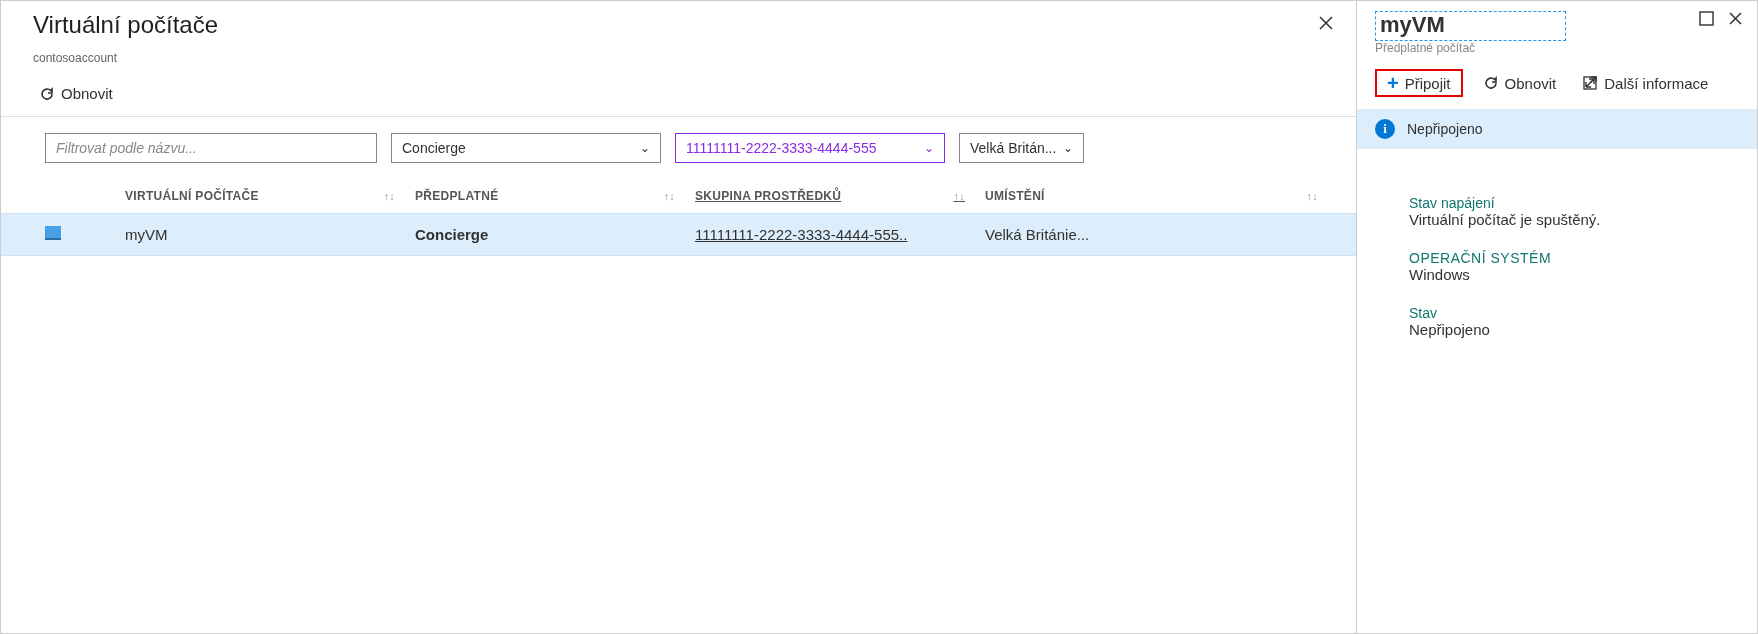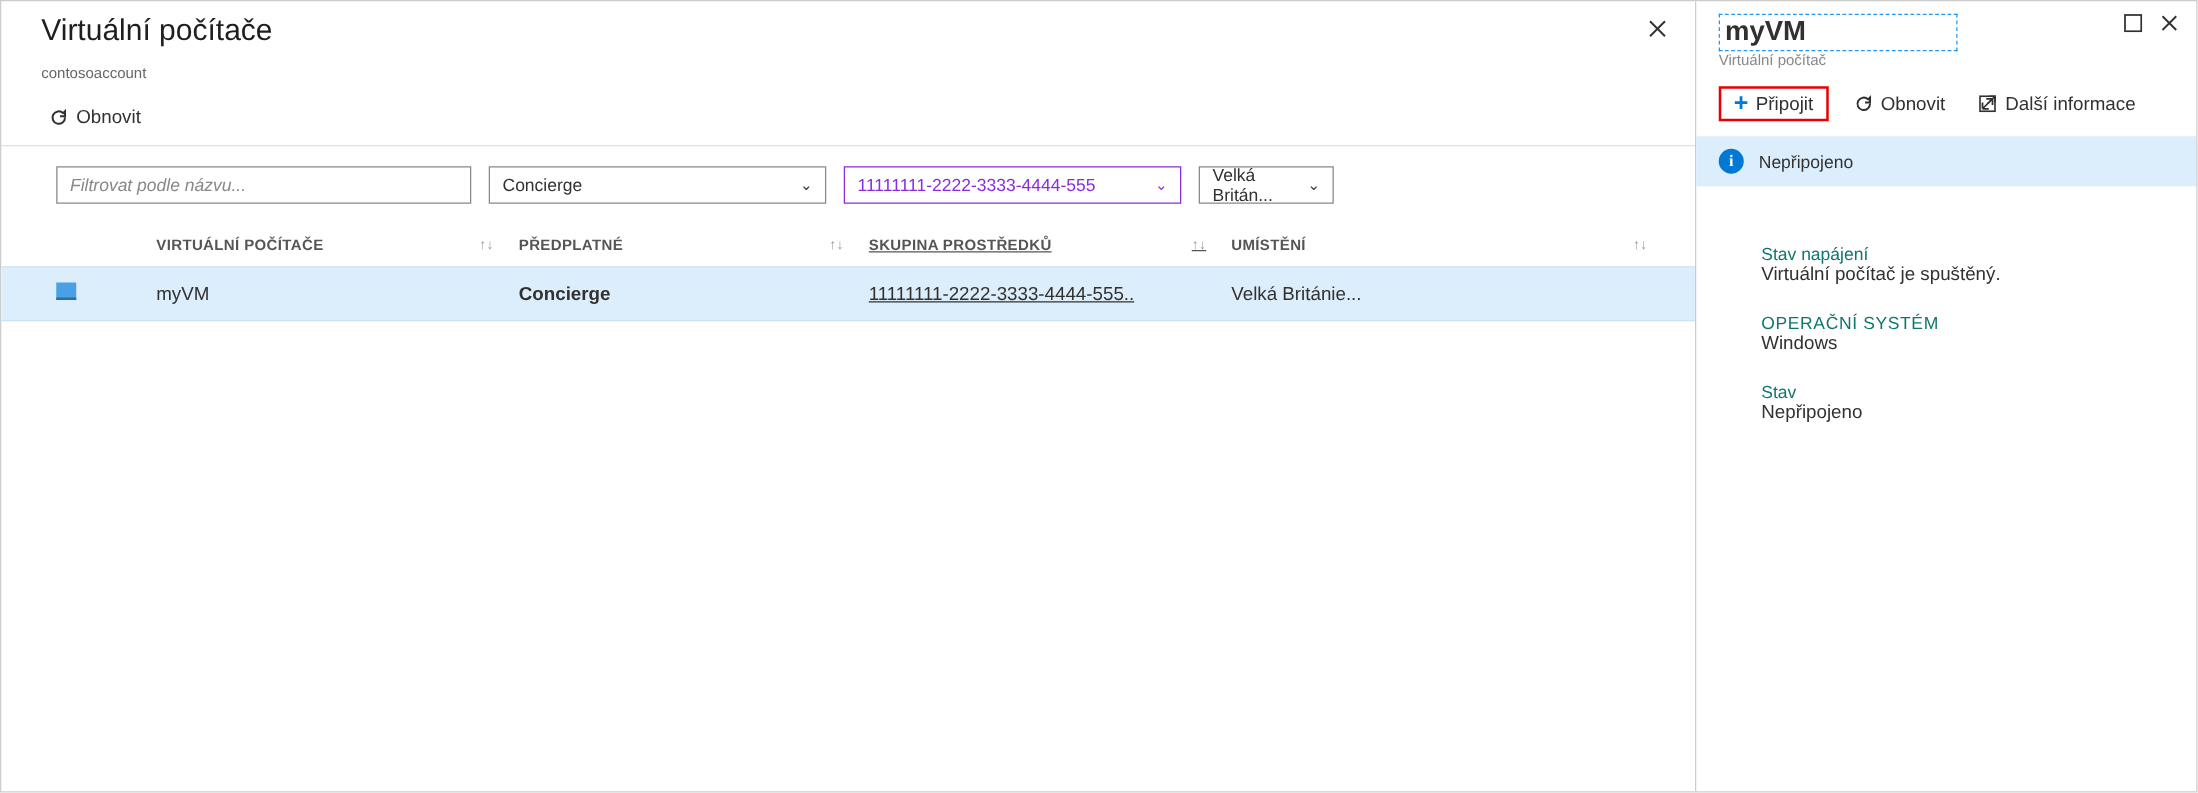--- a/index.html
+++ b/index.html
@@ -77,21 +77,21 @@
     cursor: pointer;
   }
   .filter-input {
     width: 332px;
     font-style: italic;
     color: #be185d;
     cursor: text;
   }
   .select-sub { width: 270px; }
   .select-rg { width: 270px; border: 1px solid #8a2be2; color: #8a2be2; }
-  .select-loc { width: 108px; }
+  .select-loc { width: 125px; }
   .chevron { font-size: 12px; margin-left: 6px; color: inherit; }
   .table-wrap { flex: 1; overflow: auto; }
   .thead {
     display: flex;
     padding: 10px 18px 10px 44px;
     font-size: 12px;
     font-weight: 600;
     color: #555;
     text-transform: uppercase;
     letter-spacing: 0.3px;
@@ -243,21 +243,21 @@
     </div>
   </div>
 </div>
 
 <div class="right-panel">
   <div class="rp-header">
     <div>
       <div class="rp-title-box">
         <div class="rp-title">myVM</div>
       </div>
-      <div class="rp-sub">Virtuální počítač</div>
+      <div class="rp-sub">Předplatné počítač</div>
     </div>
     <div class="rp-ctrls">
       <span>
         <svg width="15" height="15" viewBox="0 0 15 15">
             <rect x="1" y="1" width="13" height="13" fill="none" stroke="#323130" stroke-width="1.4"></rect>
           </svg>
       </span>
       <span>
         <svg width="15" height="15" viewBox="0 0 15 15">
             <path d="M2 2 L13 13 M13 2 L2 13" stroke="#323130" stroke-width="1.5"></path>

